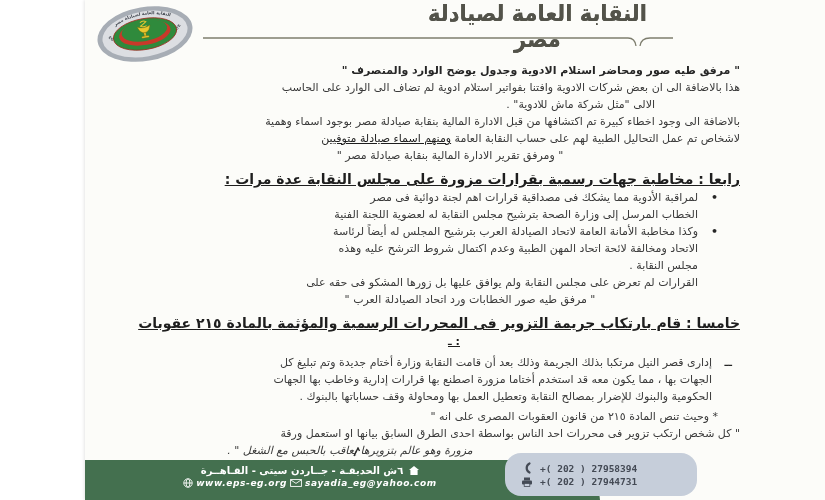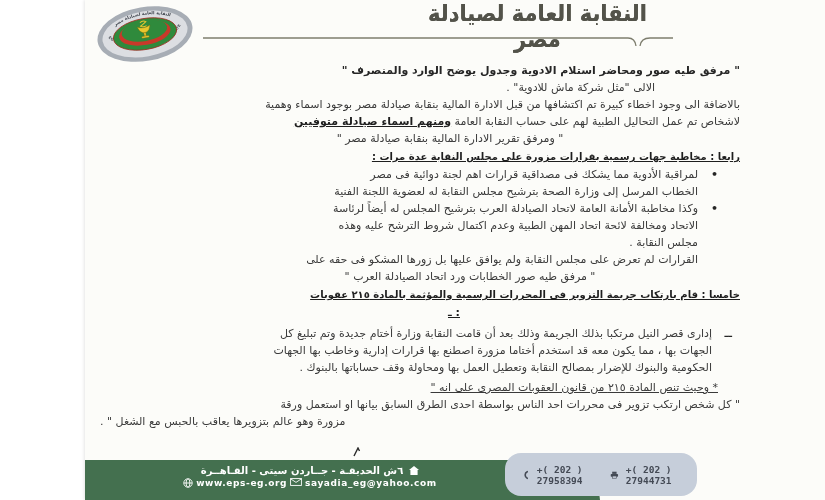--- a/index.html
+++ b/index.html
@@ -14,49 +14,49 @@
         direction:rtl;text-align:center;font-weight:bold;font-size:21px;color:#53534a;
         text-shadow:0 0 .4px #53534a;letter-spacing:-1px;transform:scaleY(1.08);}
   .divider{position:absolute;left:118px;top:30px;}
 
   
   .body-text{position:absolute;left:15px;top:62px;width:640px;direction:rtl;
         color:#3a3a3a;font-size:11px;}
   .line{height:17px;line-height:17px;text-align:right;white-space:nowrap;}
   .bold{font-weight:bold;color:#262626;}
   .heading{height:19px;line-height:19px;font-weight:bold;color:#1e1e1e;
-        text-decoration:underline;font-size:10px;}
-  .emph{font-weight:bold;color:#1e1e1e;text-decoration:underline;}
+        text-decoration:underline;font-size:14px;margin-top:6px;}
+  .emph{font-weight:normal;color:#1e1e1e;text-decoration:underline;}
   .center{text-align:center;padding-left:60px;}
   .note3{padding-left:100px;}
   .indent-r{padding-right:85px;}
   .cont{height:18px;line-height:18px;font-weight:bold;text-decoration:underline;
         padding-right:280px;color:#1e1e1e;}
   .bullet-row,.dash-row{display:flex;gap:8px;}
   .bullet-row{padding-right:22px;padding-left:30px;}
   .dash-row{padding-right:8px;margin-top:3px;}
   .marker{width:12px;flex:0 0 auto;line-height:17px;color:#262626;font-weight:bold;}
   .btxt{flex:1;}
-  .lawintro{padding-right:22px;margin-top:3px;text-decoration:underline;}
-  .lawq2{text-align:left;padding-right:140px;}
+  .lawintro{padding-right:22px;margin-top:3px;}
+  .lawq2{text-align:center;padding-right:140px;font-style:italic;}
 
   
   .artifact{position:absolute;left:267px;top:447px;}
 
   
   .band{position:absolute;left:0;top:460px;width:515px;height:40px;background:#44704f;
         border-top-right-radius:95px 42px;color:#ffffff;}
   .band-inner{padding:5px 65px 0 0;display:flex;flex-direction:column;align-items:center;gap:2px;}
   .addr-row{direction:rtl;display:flex;align-items:center;gap:6px;
         font-size:10px;font-weight:bold;letter-spacing:.5px;}
-  .web-row{direction:ltr;display:flex;align-items:flex-start;gap:3px;
-        font-size:9px;font-weight:bold;letter-spacing:.6px;}
+  .web-row{direction:ltr;display:flex;align-items:center;gap:3px;
+        font-size:9px;font-weight:bold;letter-spacing:.6px;font-style:italic;}
   .phonebox{position:absolute;left:420px;top:453px;width:192px;height:43px;
-        background:#c6ceda;border-radius:16px;display:flex;
-        justify-content:center;gap:2px;padding-left:16px;box-sizing:border-box;align-items:center;}
+        background:#c6ceda;border-radius:16px;display:flex;flex-direction:column;
+        justify-content:center;gap:2px;padding-left:16px;box-sizing:border-box;}
   .phone-row{display:flex;align-items:center;gap:7px;
         font-family:"DejaVu Sans Mono",monospace;font-size:9.5px;font-weight:bold;color:#444a55;}
 </style>
 </head>
 <body>
 
 <div class="screen">
   <div class="page">
 
     <div class="logo">
@@ -87,20 +87,21 @@
 
     <div class="title-callig">النقابة العامة لصيادلة مصر</div>
 
     <svg class="divider" width="475" height="22" viewBox="0 0 475 22">
       <path d="M0,8 H425 q7,0 8,8" stroke="#7d7d6e" stroke-width="1.3" fill="none"></path>
       <path d="M437,16 q1,-8 10,-8 H470" stroke="#7d7d6e" stroke-width="1.3" fill="none"></path>
     </svg>
 
     <div class="body-text" dir="rtl">
       <div class="line bold">" مرفق طيه صور ومحاضر استلام الادوية وجدول يوضح الوارد والمنصرف "</div>
+      <div class="line">هذا بالاضافة الى ان بعض شركات الادوية وافتنا بفواتير استلام ادوية لم تضاف الى الوارد على الحاسب</div>
       <div class="line indent-r">الالى "مثل شركة ماش للادوية" .</div>
       <div class="line">بالاضافة الى وجود اخطاء كبيرة تم اكتشافها من قبل الادارة المالية بنقابة صيادلة مصر بوجود اسماء وهمية</div>
       <div class="line">
         <span>لاشخاص تم عمل التحاليل الطبية لهم على حساب النقابة العامة </span><span class="emph">ومنهم اسماء صيادلة متوفيين</span>
       </div>
       <div class="line center">" ومرفق  تقرير الادارة المالية بنقابة صيادلة مصر "</div>
       <div class="line heading">رابعا : مخاطبة جهات رسمية بقرارات مزورة على مجلس النقابة  عدة مرات :</div>
 
       <div class="bullet-row">
         <span class="marker">•</span>

